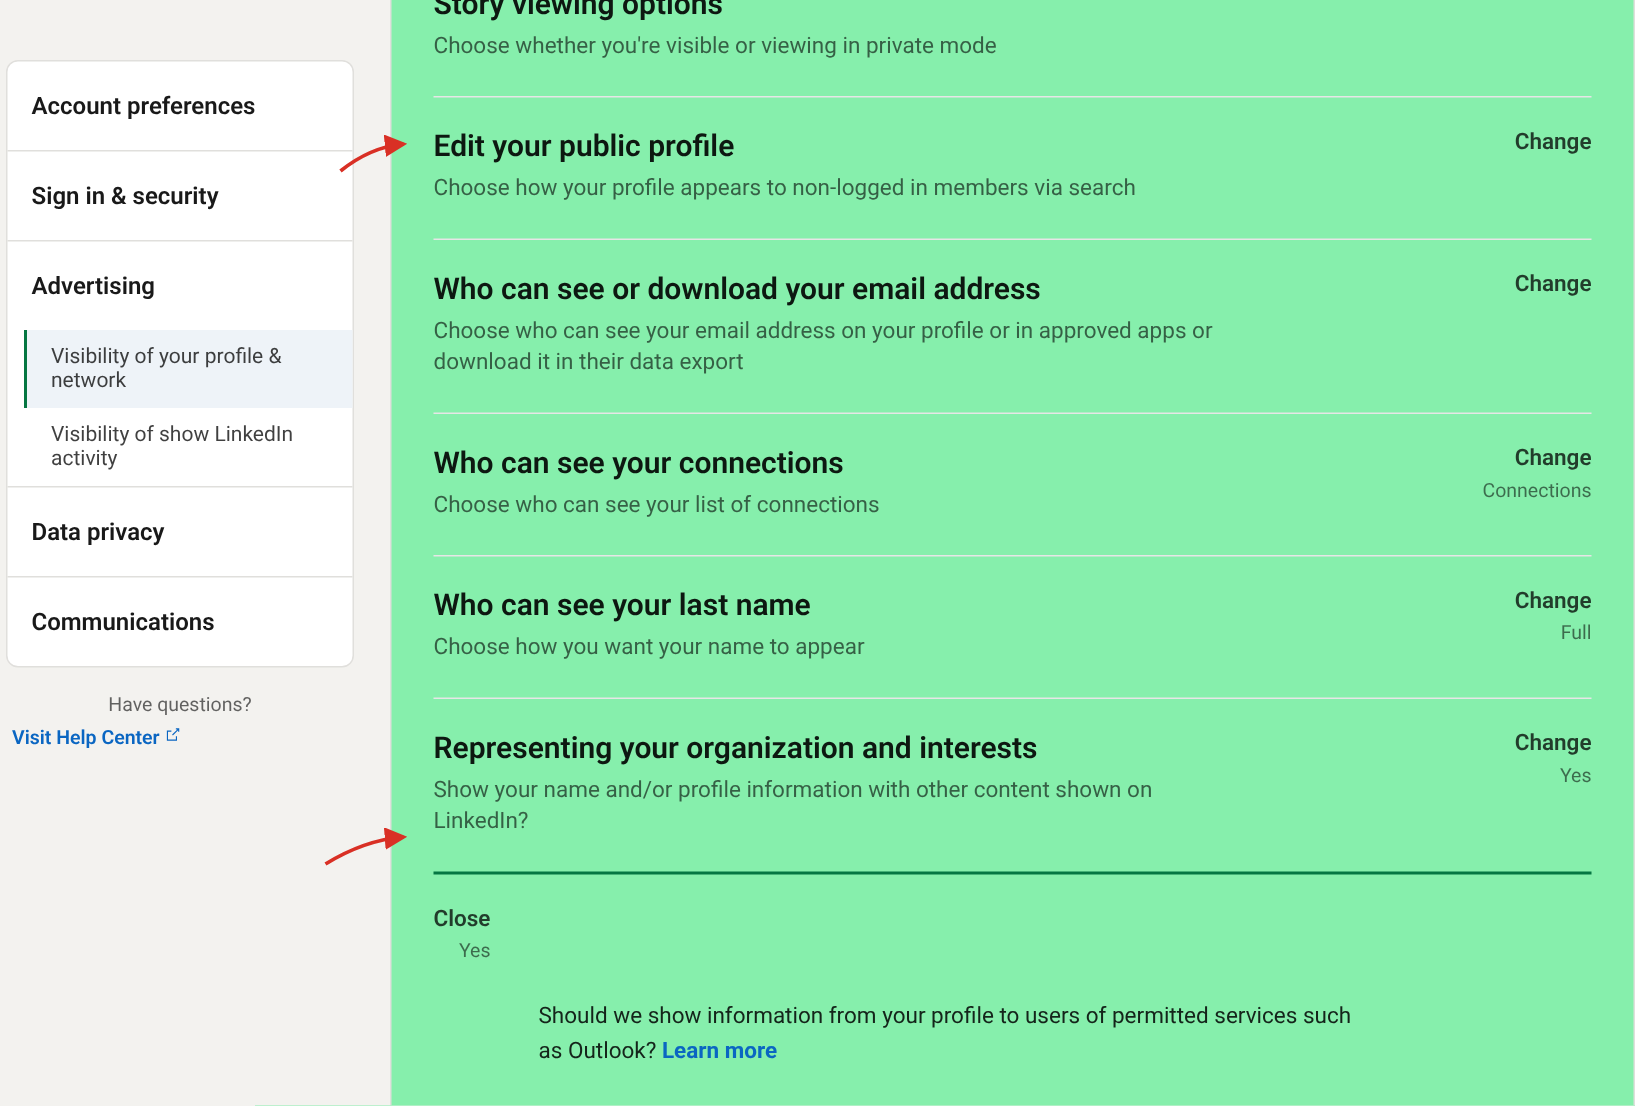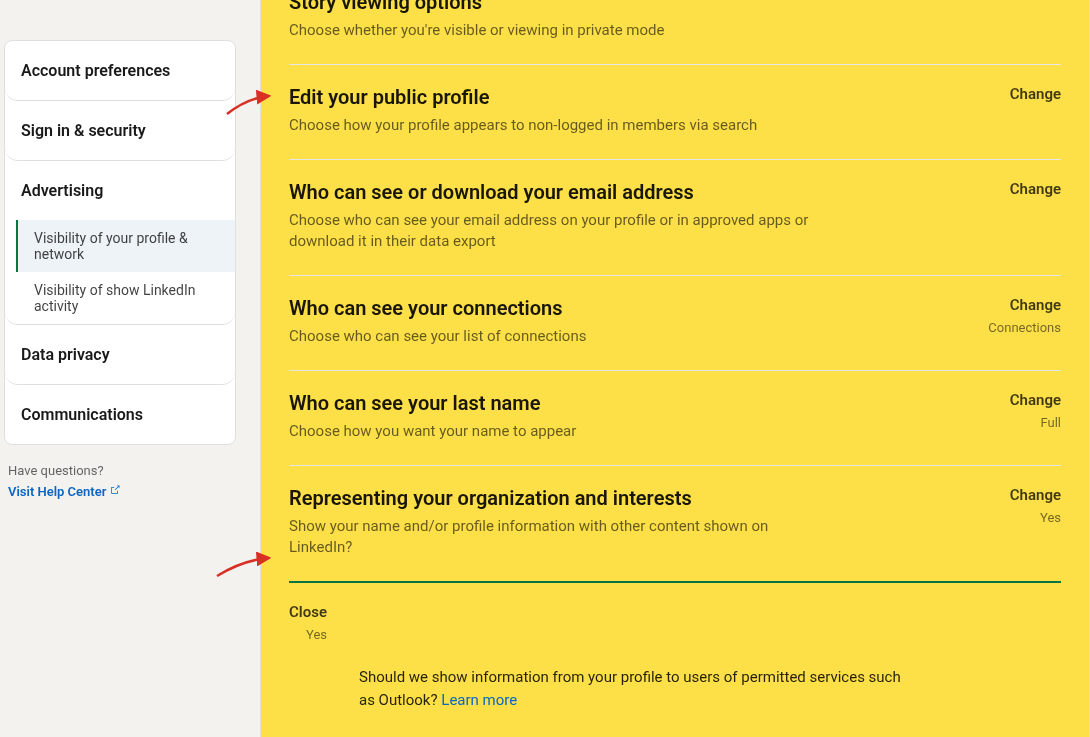--- a/index.html
+++ b/index.html
@@ -12,21 +12,21 @@
       color: rgba(0,0,0,0.9);
     }
     .layout { display: flex; height: 100%; }
     .sidebar-col { width: 240px; padding: 8px 4px 0 4px; flex-shrink: 0; }
     .sidebar {
       background: #fff;
       border: 1px solid #e0dfdc;
       border-radius: 8px;
       margin-top: 32px;
     }
-    .sidebar-group { border-bottom: 1px solid #e0dfdc; border-radius: 13px; }
+    .sidebar-group { border-bottom: 1px solid #e0dfdc; }
     .sidebar-group:last-child { border-bottom: none; }
     .sidebar-title {
       padding: 20px 16px;
       font-weight: 600;
       font-size: 16px;
       color: rgba(0,0,0,0.9);
       cursor: pointer;
     }
     .sidebar-sub {
       padding: 10px 16px 10px 18px;
@@ -37,37 +37,37 @@
     }
     .sidebar-sub.active {
       background: #eef3f8;
       border-left: 2px solid #057642;
       padding-left: 16px;
     }
     .help {
       padding: 18px 4px 0 4px;
       font-size: 13px;
     }
-    .help-q { color: rgba(0,0,0,0.6); }
+    .help-q { color: rgba(0,0,0,0.6); text-align: center; }
     .help-link {
       color: #0a66c2;
       font-weight: 600;
       display: inline-flex;
       align-items: center;
       gap: 3px;
       margin-top: 6px;
       cursor: pointer;
     }
     .main-wrap {
       flex: 1;
       position: relative;
       padding-left: 20px;
     }
     .main {
-      background: #fde047;
+      background: #86efac;
       border-left: 1px solid #e0dfdc;
       border-right: 1px solid #e0dfdc;
       height: 100%;
       overflow: hidden;
       position: relative;
     }
     .content {
       position: relative;
       top: -30px;
       padding: 0 28px;
@@ -109,21 +109,21 @@
       margin-top: 6px;
     }
     .expanded-body {
       padding: 18px 28px 40px 70px;
     }
     .expanded-text {
       font-size: 15px;
       color: rgba(0,0,0,0.85);
       line-height: 1.5;
     }
-    .learn-more { color: #0a66c2; font-weight: 400; cursor: pointer; }
+    .learn-more { color: #0a66c2; font-weight: 700; cursor: pointer; }
     .arrow {
       position: absolute;
       pointer-events: none;
       z-index: 10;
     }
     .ext-icon svg { width: 12px; height: 12px; }
   </style>
 </head>
 <body>
 

